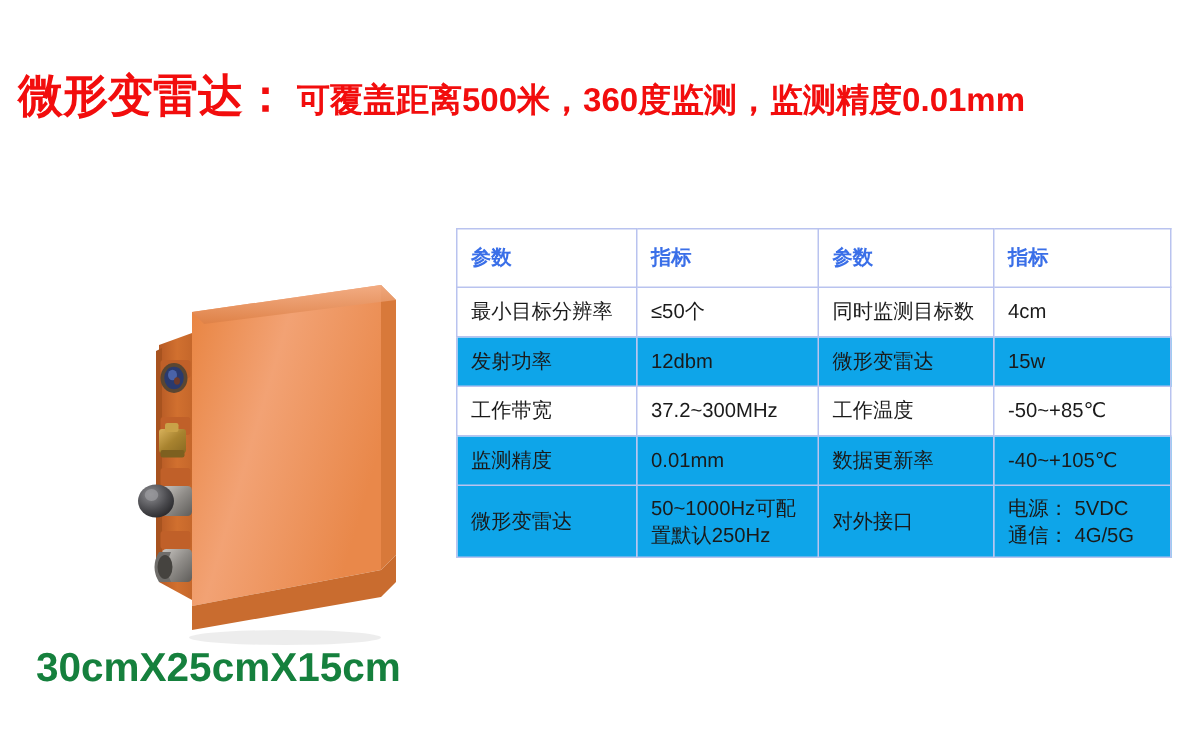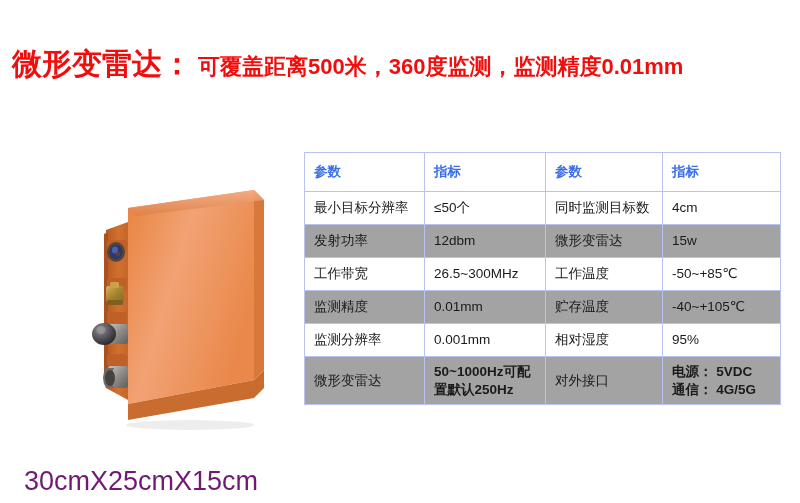--- a/index.html
+++ b/index.html
@@ -45,24 +45,24 @@
     top: 182px;
     width: 224px;
     height: 252px;
   }
   .device-svg { display: block; }
 
   
   .caption {
     position: absolute;
     left: 24px;
-    top: 466px;
+    top: 430px;
     font-size: 27px;
-    color: #701a75;
-    font-weight: normal;
+    color: #15803d;
+    font-weight: bold;
     letter-spacing: 0px;
   }
 
   
   .spec-table-wrap {
     position: absolute;
     left: 304px;
     top: 152px;
     width: 476px;
   }
@@ -87,28 +87,27 @@
     line-height: 1.32;
     height: 20px;
   }
   table.spec tr.header td {
     color: #3a6fe8;
     font-weight: bold;
     background: #ffffff;
     height: 26px;
   }
   table.spec tr.shade td {
-    background: #a3a3a3;
+    background: #0ea5e9;
   }
   table.spec tr.plain td {
     background: #ffffff;
   }
   table.spec td.twoline {
     line-height: 1.3;
-    font-weight: bold;
   }
   .cell-line { display: block; }
 </style>
 </head>
 <body>
 
 <div class="title-row">
   <span class="title-main">微形变雷达：</span>
   <span class="title-sub">可覆盖距离500米，360度监测，监测精度0.01mm</span>
 </div>
@@ -225,38 +224,32 @@
 
       <tr class="shade">
         <td>发射功率</td>
         <td>12dbm</td>
         <td>微形变雷达</td>
         <td>15w</td>
       </tr>
 
       <tr class="plain">
         <td>工作带宽</td>
-        <td>26.5~300MHz</td>
+        <td>37.2~300MHz</td>
         <td>工作温度</td>
         <td>-50~+85℃</td>
       </tr>
 
       <tr class="shade">
         <td>监测精度</td>
         <td>0.01mm</td>
-        <td>贮存温度</td>
+        <td>数据更新率</td>
         <td>-40~+105℃</td>
       </tr>
 
-      <tr class="plain">
-        <td>监测分辨率</td>
-        <td>0.001mm</td>
-        <td>相对湿度</td>
-        <td>95%</td>
-      </tr>
 
       <tr class="shade">
         <td>微形变雷达</td>
         <td class="twoline">
           <span class="cell-line">50~1000Hz可配</span>
           <span class="cell-line">置默认250Hz</span>
         </td>
         <td>对外接口</td>
         <td class="twoline">
           <span class="cell-line">电源： 5VDC</span>

